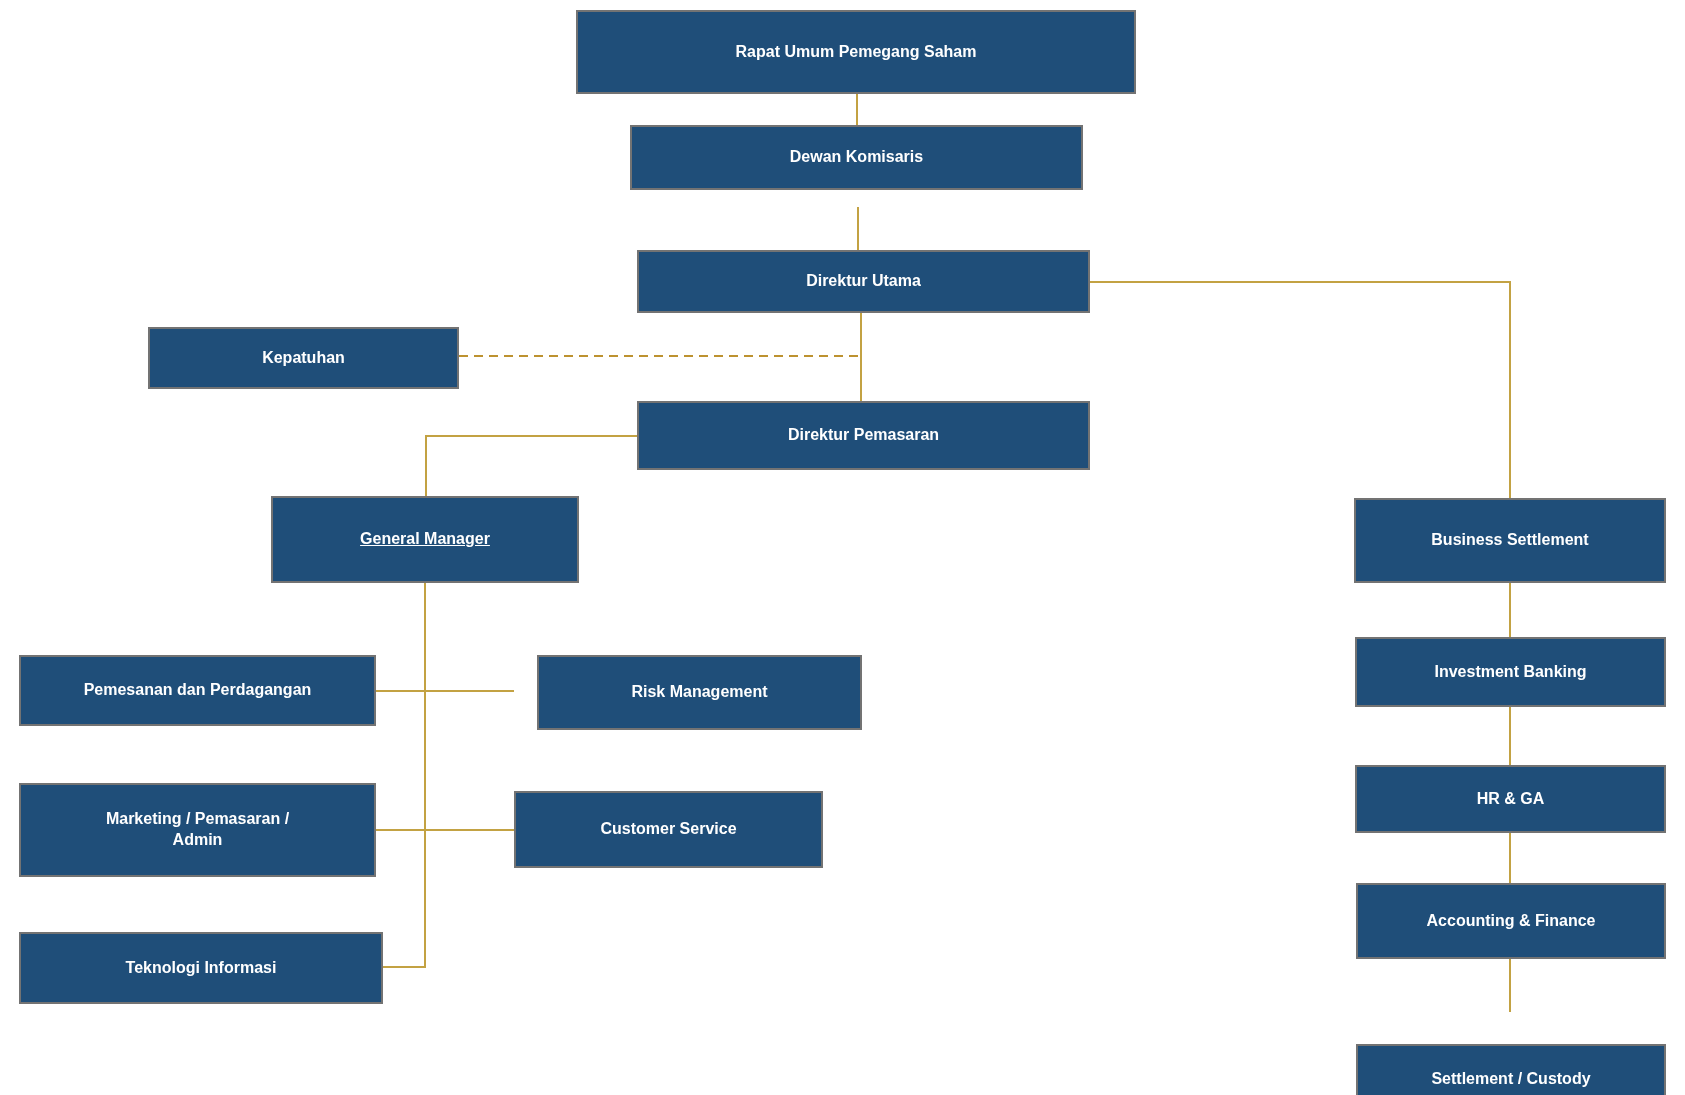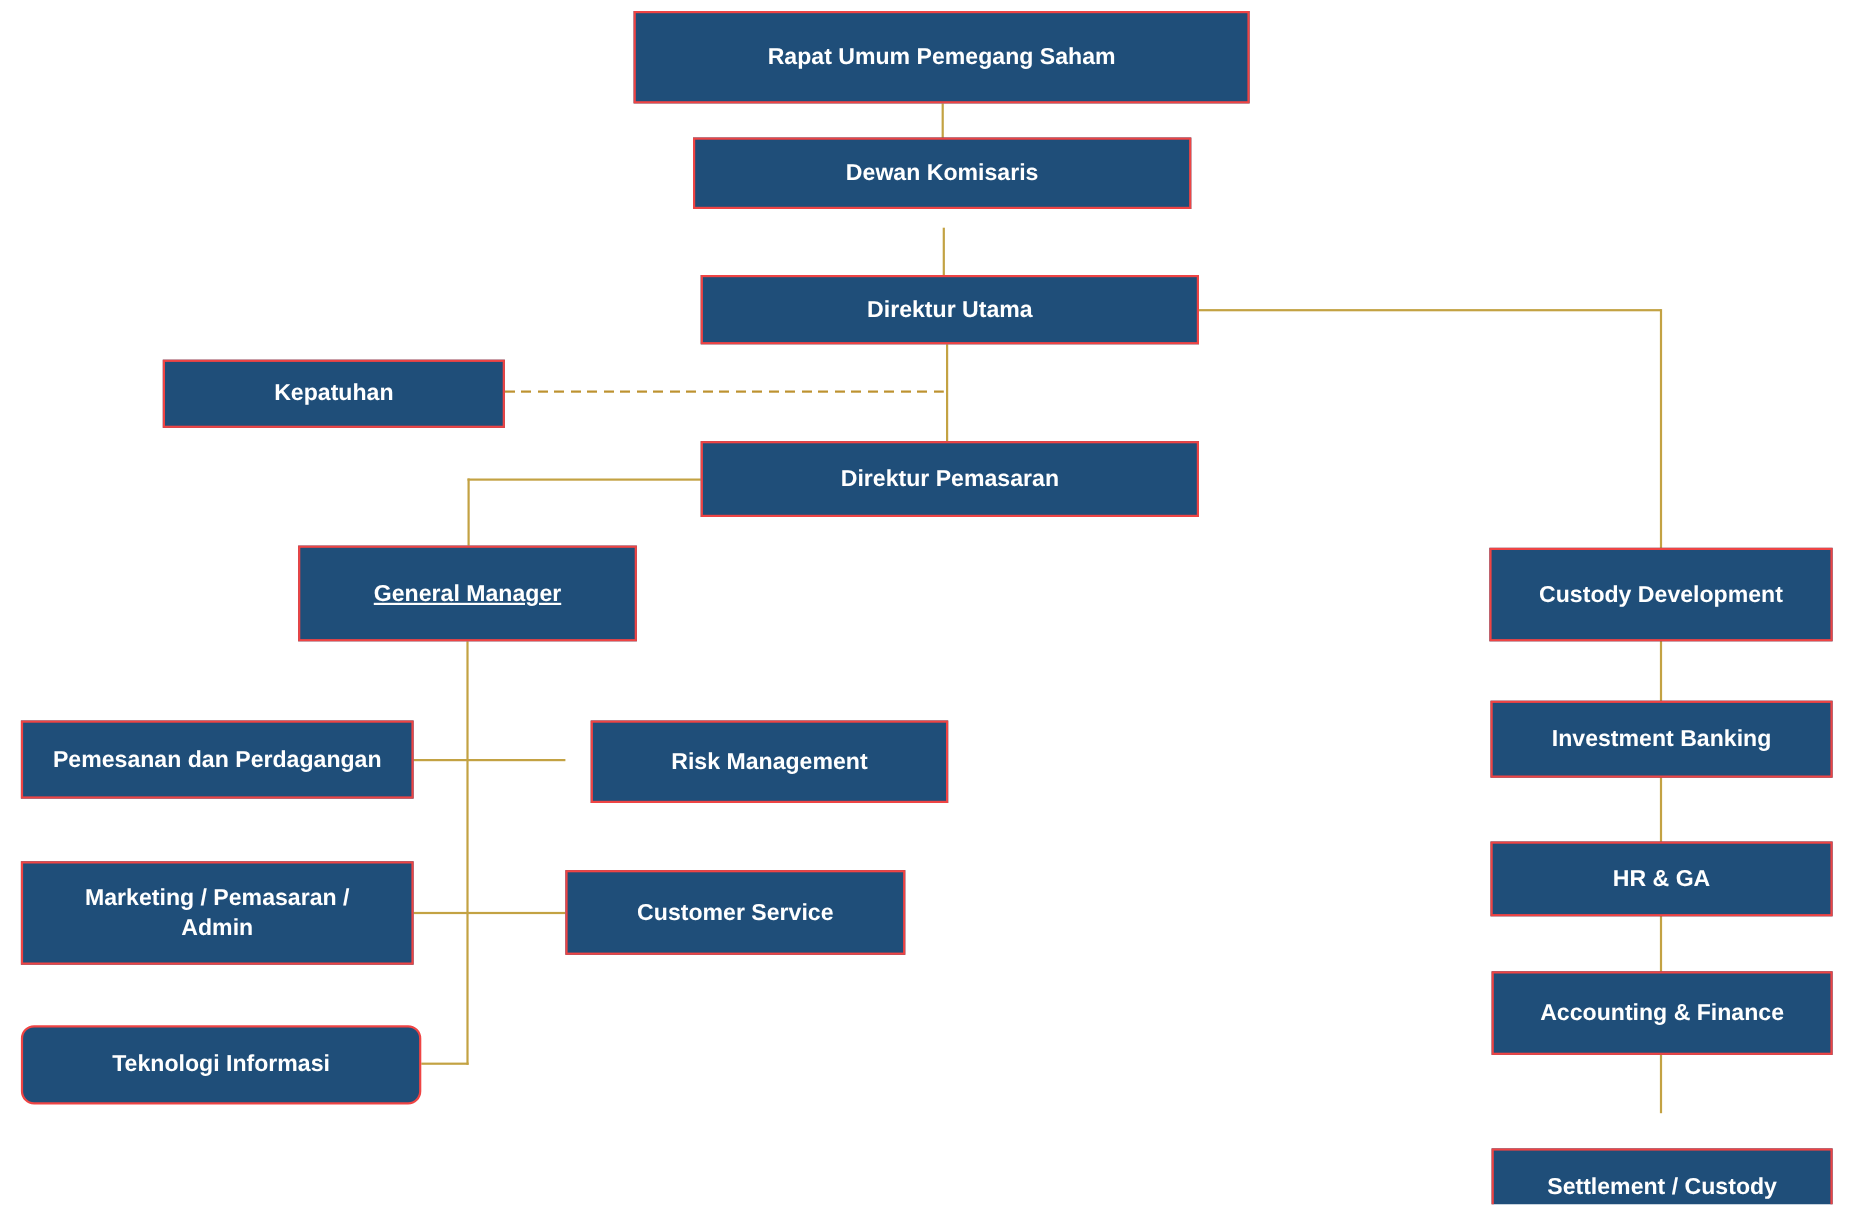--- a/index.html
+++ b/index.html
@@ -13,24 +13,24 @@
     width: 1685px;
     height: 1095px;
     background: #ffffff;
     font-family: "Liberation Sans", sans-serif;
     overflow: hidden;
   }
   .node {
     position: absolute;
     box-sizing: border-box;
     background: #1F4E79;
-    border: 2px solid #ef4444;
+    border: 2px solid #737373;
     color: #ffffff;
     font-weight: bold;
-    font-size: 21px;
+    font-size: 16px;
     line-height: 1.3;
     display: flex;
     align-items: center;
     justify-content: center;
     text-align: center;
     white-space: pre-line;
     z-index: 2;
     padding: 2px 8px;
   }
   .connector {
@@ -65,19 +65,19 @@
     <div class="node" style="left: 630px; top: 125px; width: 453px; height: 65px;">Dewan Komisaris</div>
     <div class="node" style="left: 637px; top: 250px; width: 453px; height: 63px;">Direktur Utama</div>
     <div class="node" style="left: 148px; top: 327px; width: 311px; height: 62px;">Kepatuhan</div>
     <div class="node" style="left: 637px; top: 401px; width: 453px; height: 69px;">Direktur Pemasaran</div>
     <div class="node" style="left: 271px; top: 496px; width: 308px; height: 87px; text-decoration: underline;">General Manager</div>
     <div class="node" style="left: 19px; top: 655px; width: 357px; height: 71px; text-align: center;">Pemesanan dan Perdagangan</div>
     <div class="node" style="left: 537px; top: 655px; width: 325px; height: 75px; text-align: right;">Risk Management</div>
     <div class="node" style="left: 19px; top: 783px; width: 357px; height: 94px;">Marketing / Pemasaran /
 Admin</div>
     <div class="node" style="left: 514px; top: 791px; width: 309px; height: 77px;">Customer Service</div>
-    <div class="node" style="left: 19px; top: 932px; width: 364px; height: 72px; border-radius: 12px;">Teknologi Informasi</div>
-    <div class="node" style="left: 1354px; top: 498px; width: 312px; height: 85px;">Custody Development</div>
+    <div class="node" style="left: 19px; top: 932px; width: 364px; height: 72px;">Teknologi Informasi</div>
+    <div class="node" style="left: 1354px; top: 498px; width: 312px; height: 85px;">Business Settlement</div>
     <div class="node" style="left: 1355px; top: 637px; width: 311px; height: 70px;">Investment Banking</div>
     <div class="node" style="left: 1355px; top: 765px; width: 311px; height: 68px;">HR &amp; GA</div>
     <div class="node" style="left: 1356px; top: 883px; width: 310px; height: 76px;">Accounting &amp; Finance</div>
     <div class="node" style="left: 1356px; top: 1044px; width: 310px; height: 70px;">Settlement / Custody</div>
   </div>
 
 </body></html>

